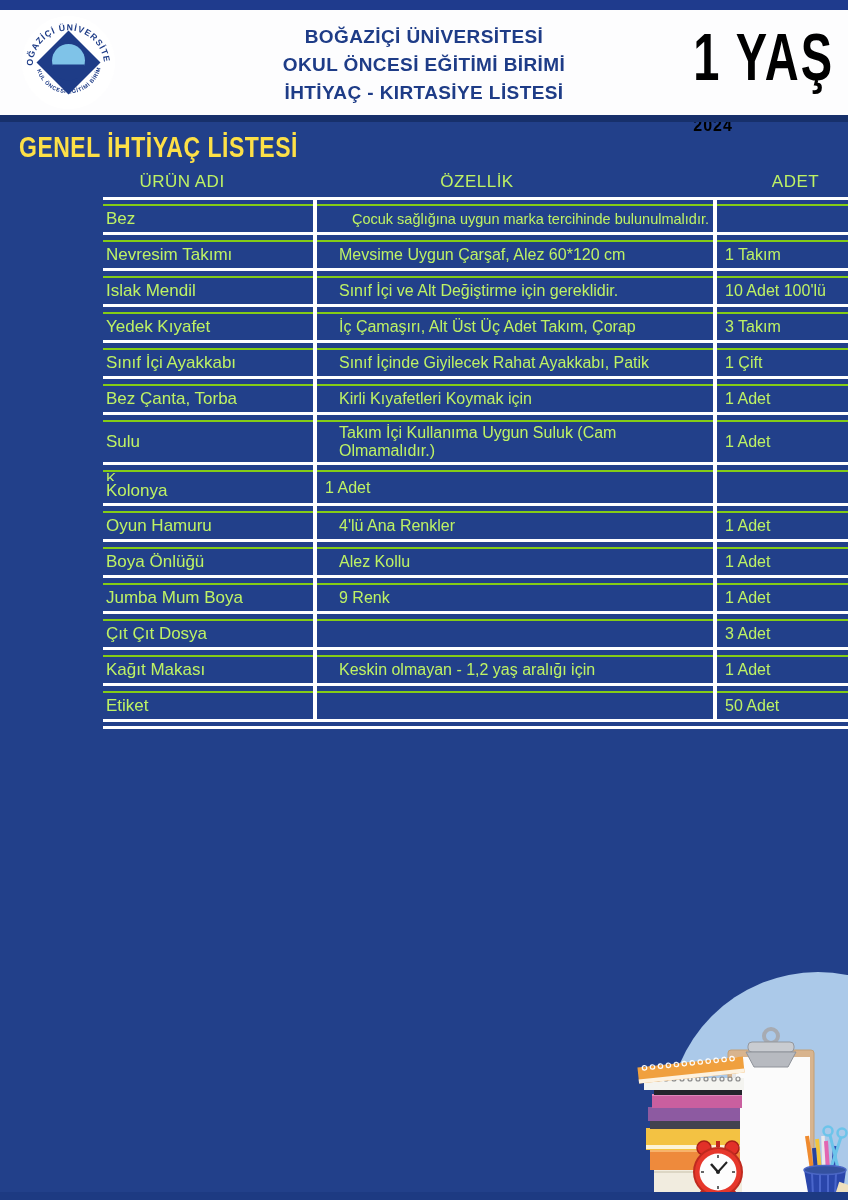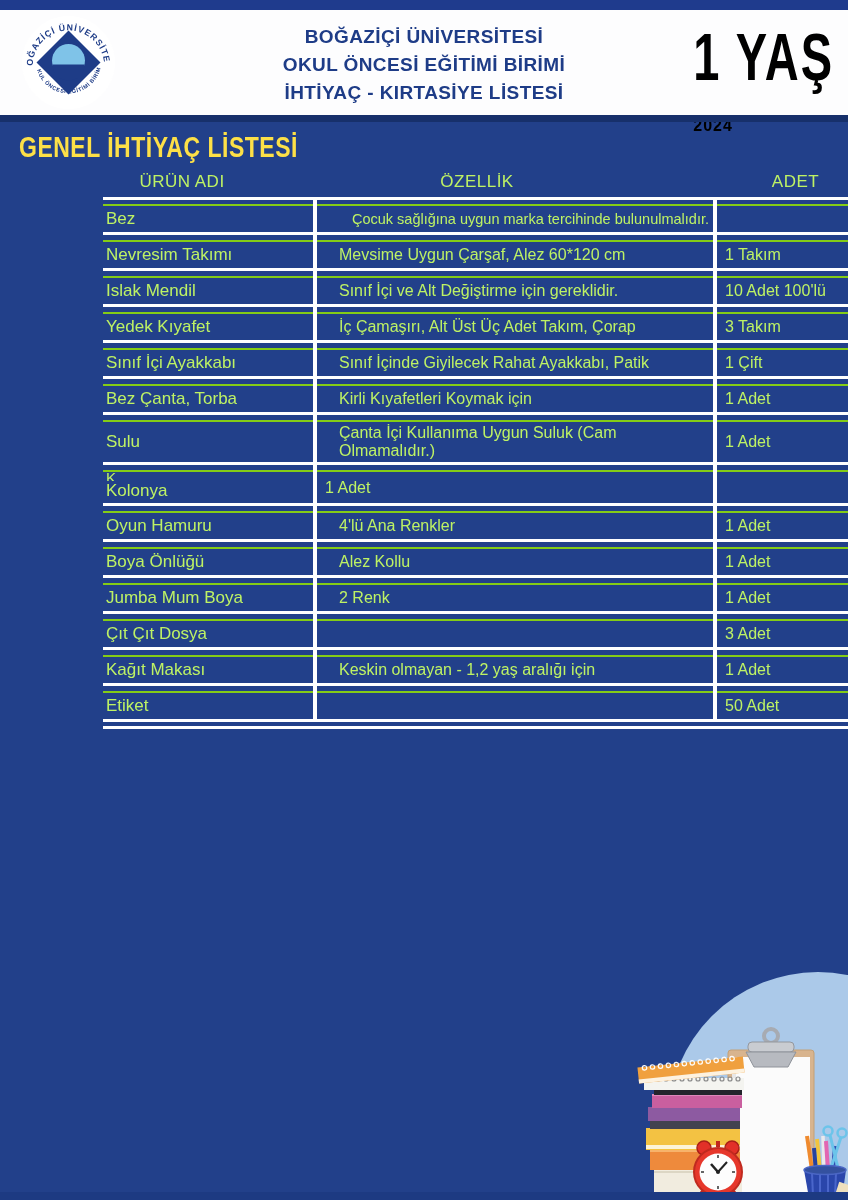--- a/index.html
+++ b/index.html
@@ -171,21 +171,21 @@
       </div>
       <div class="cell cell-feature">Kirli Kıyafetleri Koymak için</div>
       <div class="cell cell-qty">1 Adet</div>
     </div>
 
     <div class="row row-6">
       <div class="cell cell-product">
         
         <span>Sulu</span>
       </div>
-      <div class="cell cell-feature">Çanta İçi Kullanıma Uygun Suluk (Cam Olmamalıdır.)</div>
+      <div class="cell cell-feature">Takım İçi Kullanıma Uygun Suluk (Cam Olmamalıdır.)</div>
       <div class="cell cell-qty">1 Adet</div>
     </div>
 
     <div class="row row-7">
       <div class="cell cell-product">
         <span class="overflow-k">K</span>
         <span>Kolonya</span>
       </div>
       <div class="cell cell-qty">1 Adet</div>
     </div>
@@ -206,21 +206,21 @@
       </div>
       <div class="cell cell-feature">Alez Kollu</div>
       <div class="cell cell-qty">1 Adet</div>
     </div>
 
     <div class="row row-10">
       <div class="cell cell-product">
         
         <span>Jumba Mum Boya</span>
       </div>
-      <div class="cell cell-feature">2 Renk</div>
+      <div class="cell cell-feature">9 Renk</div>
       <div class="cell cell-qty">1 Adet</div>
     </div>
 
     <div class="row row-11">
       <div class="cell cell-product">
         
         <span>Çıt Çıt Dosya</span>
       </div>
       <div class="cell cell-feature"></div>
       <div class="cell cell-qty">3 Adet</div>

